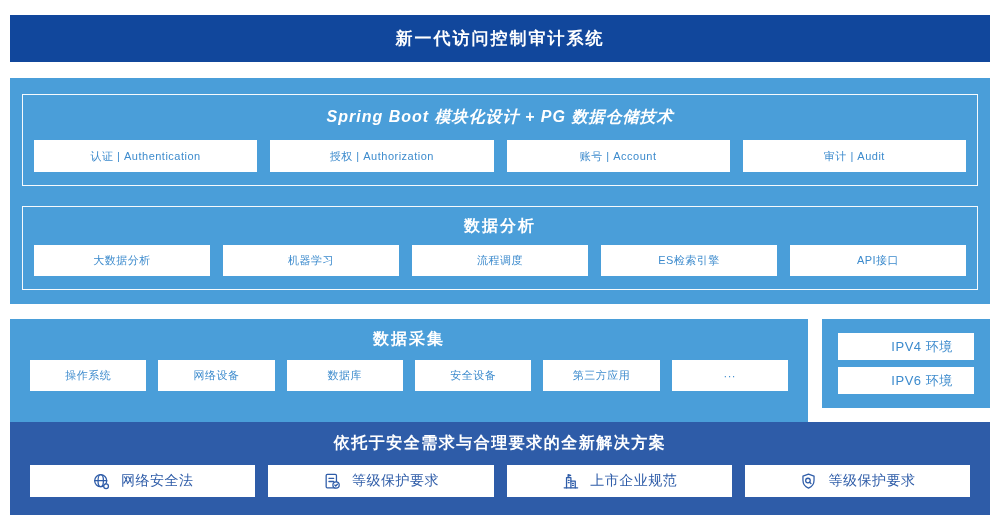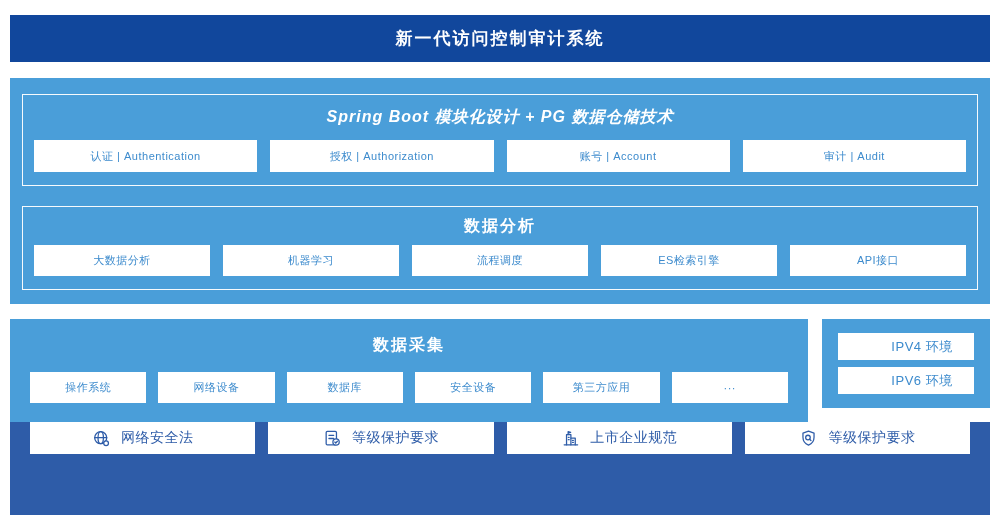--- a/index.html
+++ b/index.html
@@ -39,21 +39,21 @@
     flex:1;background:#fff;color:var(--box-text-blue,#3d8bcd);
     display:flex;align-items:center;justify-content:center;
     font-size:11px;letter-spacing:.5px;white-space:nowrap;
   }
   
   .collect-panel{
     left:10px;top:319px;width:798px;height:105px;
     background:var(--light-blue,#4a9ed9);
     display:flex;flex-direction:column;
   }
-  .collect-panel .box-row{margin:0 20px 21px;gap:12px;}
+  .collect-panel .box-row{margin:0 20px 33px;gap:12px;}
   
   .env-panel{
     left:822px;top:319px;width:168px;height:89px;
     background:var(--light-blue,#4a9ed9);
     display:flex;flex-direction:column;justify-content:center;
     gap:7px;padding:0 16px;
   }
   .env-panel .wbox{flex:none;height:27px;font-size:13px;padding-left:32px;}
   
   .solution-panel{
@@ -117,20 +117,21 @@
       <div class="wbox">···</div>
     </div>
   </div>
 
   <div class="panel env-panel">
     <div class="wbox">IPV4 环境</div>
     <div class="wbox">IPV6 环境</div>
   </div>
 
   <div class="panel solution-panel">
+    <div class="sec-title">依托于安全需求与合理要求的全新解决方案</div>
     <div class="box-row">
 
       <div class="sol-box">
         <span class="icon">
           <svg viewBox="0 0 24 24">
             <circle cx="11" cy="11" r="7.6"></circle>
             <ellipse cx="11" cy="11" rx="3.4" ry="7.6"></ellipse>
             <line x1="3.4" y1="11" x2="18.6" y2="11"></line>
             <circle cx="17.8" cy="18" r="3" fill="#fff"></circle>
           </svg>

